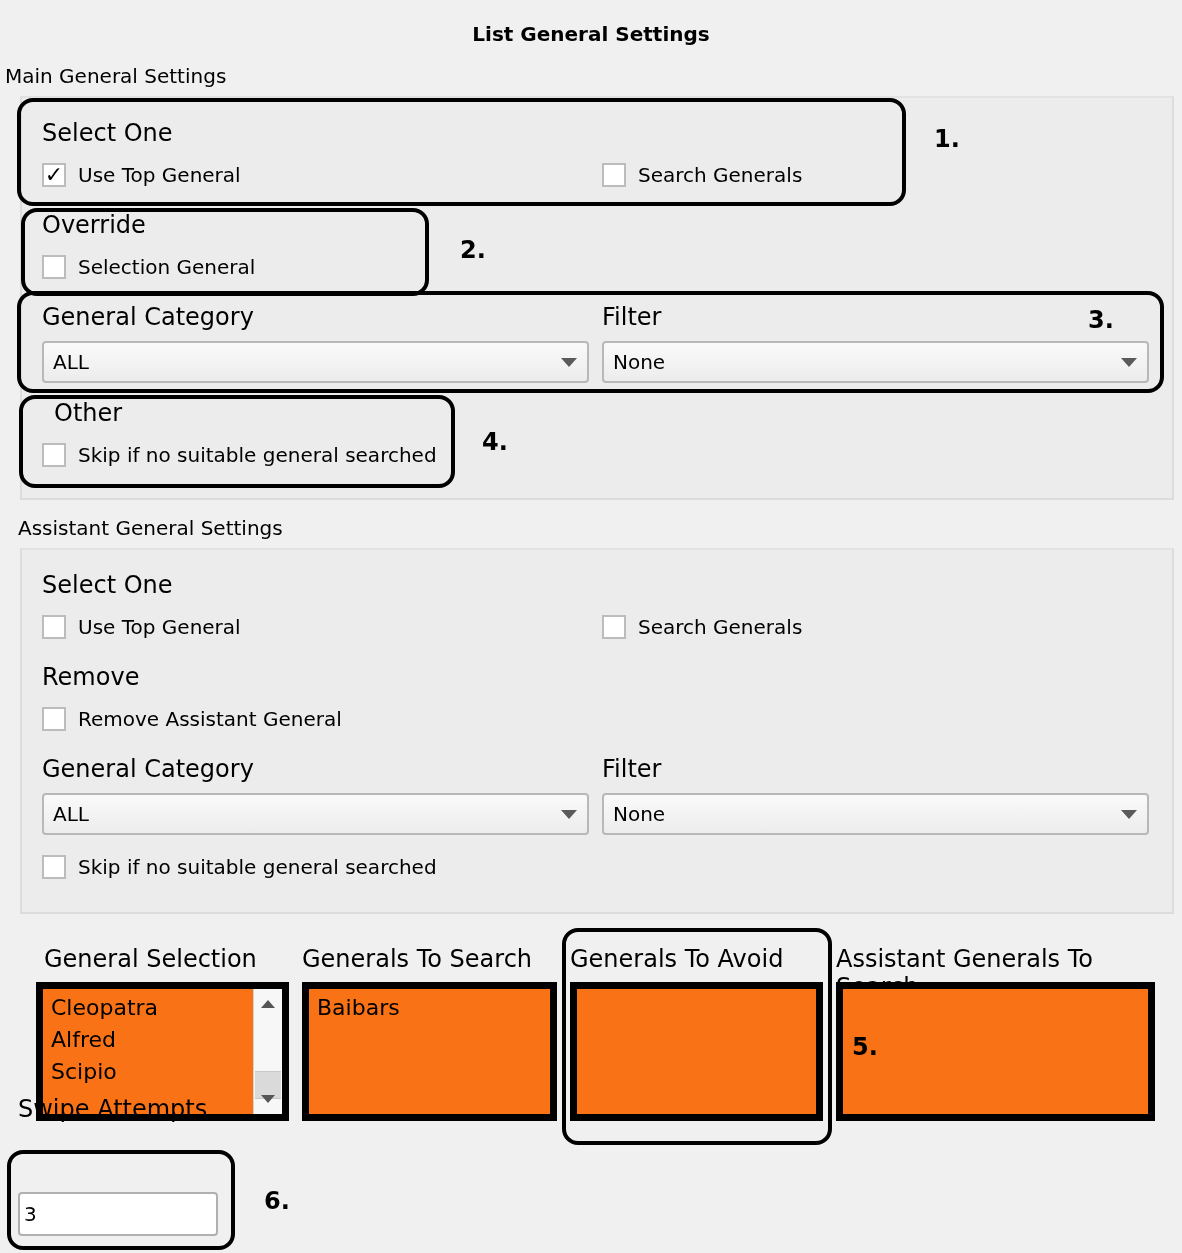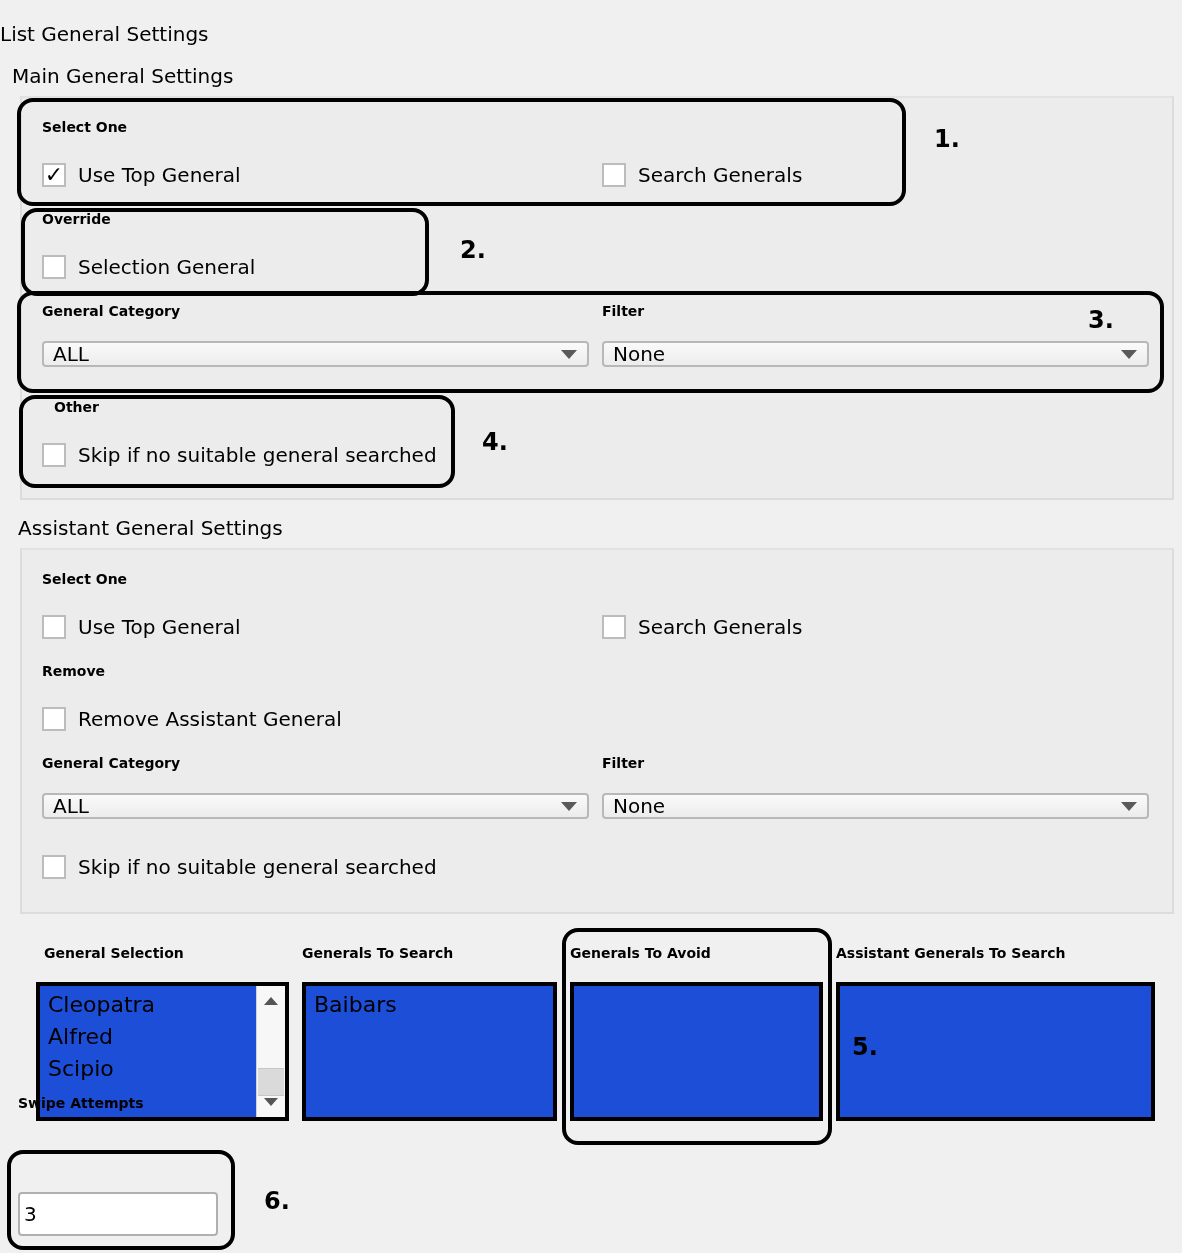--- a/index.html
+++ b/index.html
@@ -2,48 +2,48 @@
 <html><head>
 <meta charset="utf-8">
 <style>
   html, body { margin:0; padding:0; }
   body {
     width:1182px; height:1253px; position:relative; overflow:hidden;
     background:#f0f0f0; color:#000;
     font-family:"DejaVu Sans", sans-serif;
   }
   .abs { position:absolute; }
-  .title { left:0; width:1182px; top:22px; text-align:left; font-weight:normal; font-size:20px; }
+  .title { left:0; width:1182px; top:22px; text-align:center; font-weight:bold; font-size:20px; }
   .section-label { font-size:20px; }
   .groupbox { border:2px solid #dcdcdc; border-top-color:#e2e2e2; background:#ececec; }
-  .heading { font-weight:bold; font-size:14px; }
+  .heading { font-weight:normal; font-size:24px; }
   .cb-row { display:flex; align-items:center; font-size:20px; }
   .cb { width:24px; height:24px; background:#fff; border:2px solid #bcbcbc; box-sizing:border-box;
         display:flex; align-items:center; justify-content:center; margin-right:12px; font-size:22px; font-weight:bold; line-height:1; }
-  .combo { height:26px; box-sizing:border-box; border:2px solid #b8b8b8; border-radius:4px;
+  .combo { height:42px; box-sizing:border-box; border:2px solid #b8b8b8; border-radius:4px;
            background:linear-gradient(#fafafa,#ececec); display:flex; align-items:center; justify-content:space-between;
            padding:0 10px 0 9px; font-size:20px; }
   .arrow { width:0; height:0; border-left:8px solid transparent; border-right:8px solid transparent; border-top:9px solid #5a5a5a; }
   .annot { border:4px solid #000; border-radius:16px; box-sizing:border-box; pointer-events:none; }
   .num { font-weight:bold; font-size:24px; }
-  .listbox { background:#1d4ed8; border:4px solid #000000; box-sizing:border-box; font-size:22px; overflow:hidden; }
+  .listbox { background:#f97316; border:7px solid #000000; box-sizing:border-box; font-size:22px; overflow:hidden; }
   .listbox .item { height:32px; line-height:32px; padding-left:8px; white-space:nowrap; }
   .scroll { position:absolute; right:0; top:0; bottom:0; width:28px; background:#f7f7f7; border-left:1px solid #d2d2d2; }
   .sbtn { position:absolute; left:0; width:28px; height:26px; display:flex; align-items:center; justify-content:center; }
   .up { width:0; height:0; border-left:7px solid transparent; border-right:7px solid transparent; border-bottom:8px solid #555; }
   .down { width:0; height:0; border-left:7px solid transparent; border-right:7px solid transparent; border-top:8px solid #555; }
   .thumb { position:absolute; left:1px; right:1px; background:#dadada; border-top:1px solid #c8c8c8; border-bottom:1px solid #c8c8c8; }
   .textinput { background:#fff; border:2px solid #b0b0b0; border-radius:4px; box-sizing:border-box; font-size:20px; padding-left:4px; display:flex; align-items:center; }
 </style>
 </head>
 <body>
 
 <div class="abs title">List General Settings</div>
 
-<div class="abs section-label" style="left:12px;top:64px;">Main General Settings</div>
+<div class="abs section-label" style="left:5px;top:64px;">Main General Settings</div>
 <div class="abs groupbox" style="left:20px;top:96px;width:1150px;height:400px;"></div>
 
 <div class="abs heading" style="left:42px;top:119px;">Select One</div>
 <div class="abs cb-row" style="left:42px;top:163px;">
   <span class="cb">✓</span>
   <span>Use Top General</span>
 </div>
 <div class="abs cb-row" style="left:602px;top:163px;">
   <span class="cb"></span>
   <span>Search Generals</span>

